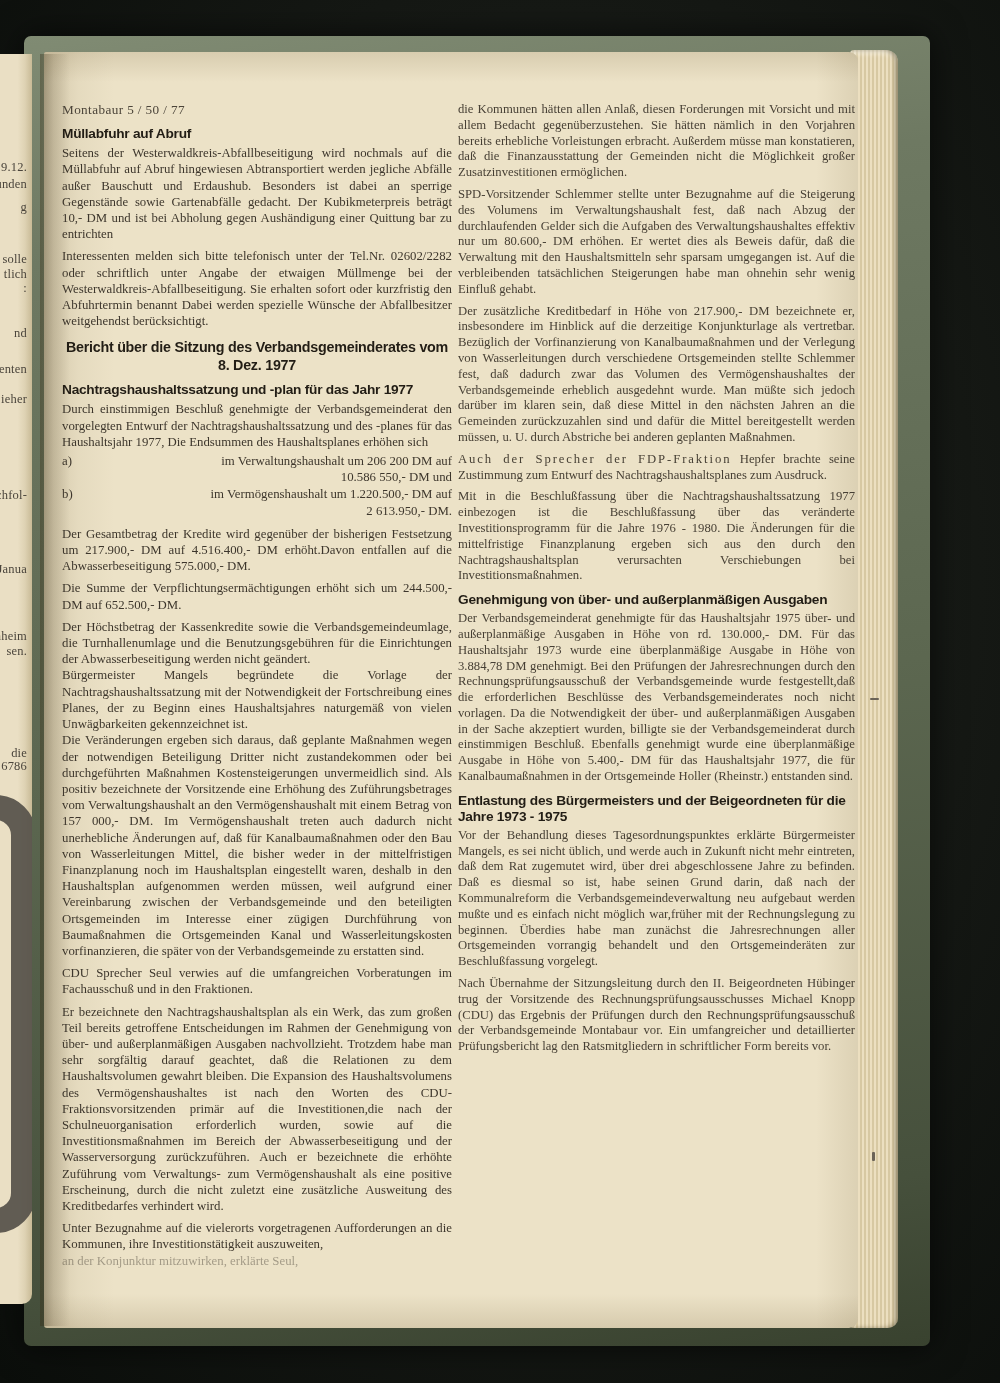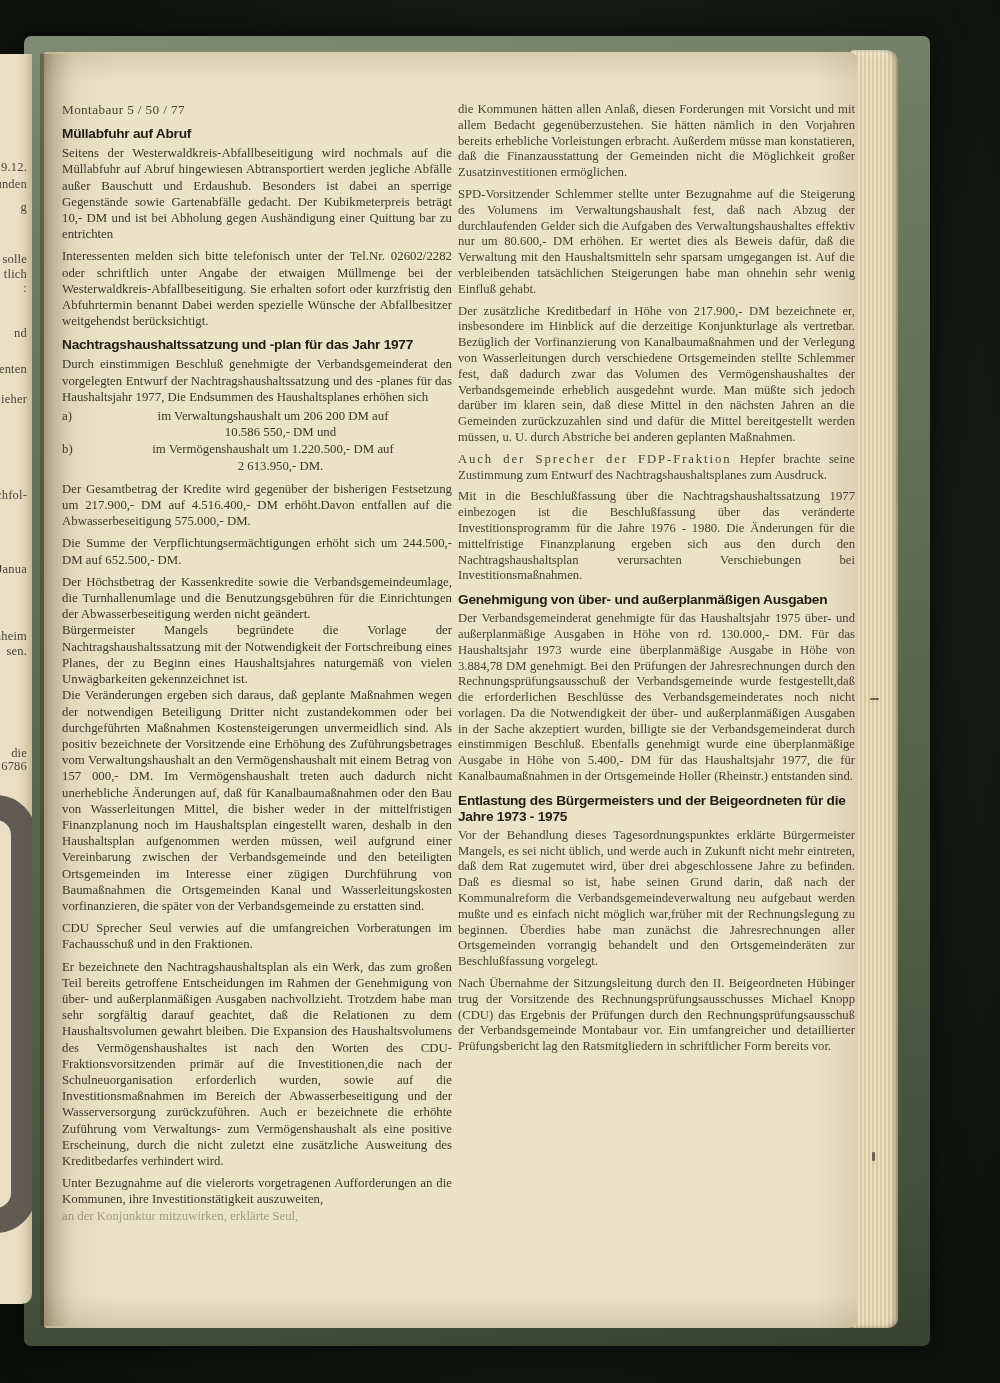--- a/index.html
+++ b/index.html
@@ -44,21 +44,21 @@
   .blk.tight{margin-bottom:0}
   .blk.fade{opacity:.42;filter:blur(.4px)}
   .issue-line,.meta{font-size:13.2px;letter-spacing:.4px;margin:0 0 2px;color:#4b4439;text-align:left}
   .heading,.heading-center{font-family:"Liberation Sans",sans-serif;font-weight:bold;color:#221d15;
     font-size:13.7px;line-height:16px;letter-spacing:-.25px;text-align:left;margin:8px 0 3px}
   .heading-center{text-align:center;font-size:14.3px;line-height:17.5px;margin:10px 0 6px}
   .lead{letter-spacing:1.9px}
   .list{margin:3px 0 7px}
   .lrow{display:flex;margin:0 0 1px}
   .lmark{width:32px;flex:0 0 32px}
-  .lbody{flex:1;text-align:center}
+  .lbody{flex:1;text-align:right}
   .lcont{padding-left:15px}
 </style>
 </head>
 <body>
 
 <div class="photo">
   <div class="cover"></div>
   <div class="stack">
     <div class="edge-mark" style="left:20px;top:648px;width:9px;height:2px"></div>
     <div class="edge-mark" style="left:22px;top:1102px;width:3px;height:9px"></div>
@@ -82,20 +82,21 @@
       <div class="frag" style="top: 692px;">die</div>
       <div class="frag" style="top: 705px;">1.6786</div>
     </div>
 
   <div class="page">
     <div class="col col-left">
       <div class="issue-line">Montabaur 5 / 50 / 77</div>
     <div class="blk heading">Müllabfuhr auf Abruf</div>
         <div class="blk para">Seitens der Westerwaldkreis-Abfallbeseitigung wird nochmals auf die Müllabfuhr auf Abruf hingewiesen Abtransportiert werden jegliche Abfälle außer Bauschutt und Erdaushub. Besonders ist dabei an sperrige Gegenstände sowie Gartenabfälle gedacht. Der Kubikmeterpreis beträgt 10,- DM und ist bei Abholung gegen Aushändigung einer Quittung bar zu entrichten</div>
         <div class="blk para">Interessenten melden sich bitte telefonisch unter der Tel.Nr. 02602/2282 oder schriftlich unter Angabe der etwaigen Müllmenge bei der Westerwaldkreis-Abfallbeseitigung. Sie erhalten sofort oder kurzfristig den Abfuhrtermin benannt Dabei werden spezielle Wünsche der Abfallbesitzer weitgehendst berücksichtigt.</div>
+        <div class="blk heading-center">Bericht über die Sitzung des Verbandsgemeinderates vom<br>8. Dez. 1977</div>
         <div class="blk heading">Nachtragshaushaltssatzung und -plan für das Jahr 1977</div>
         <div class="blk para tight">Durch einstimmigen Beschluß genehmigte der Verbandsgemeinderat den vorgelegten Entwurf der Nachtragshaushaltssatzung und des -planes für das Haushaltsjahr 1977, Die Endsummen des Haushaltsplanes erhöhen sich</div>
         <div class="blk list">
           <div class="lrow">
             <span class="lmark">a)</span>
             <div class="lbody">
               <div>im Verwaltungshaushalt um 206 200  DM auf</div>
               <div class="lcont">10.586 550,- DM und</div>
             </div>
           </div>

